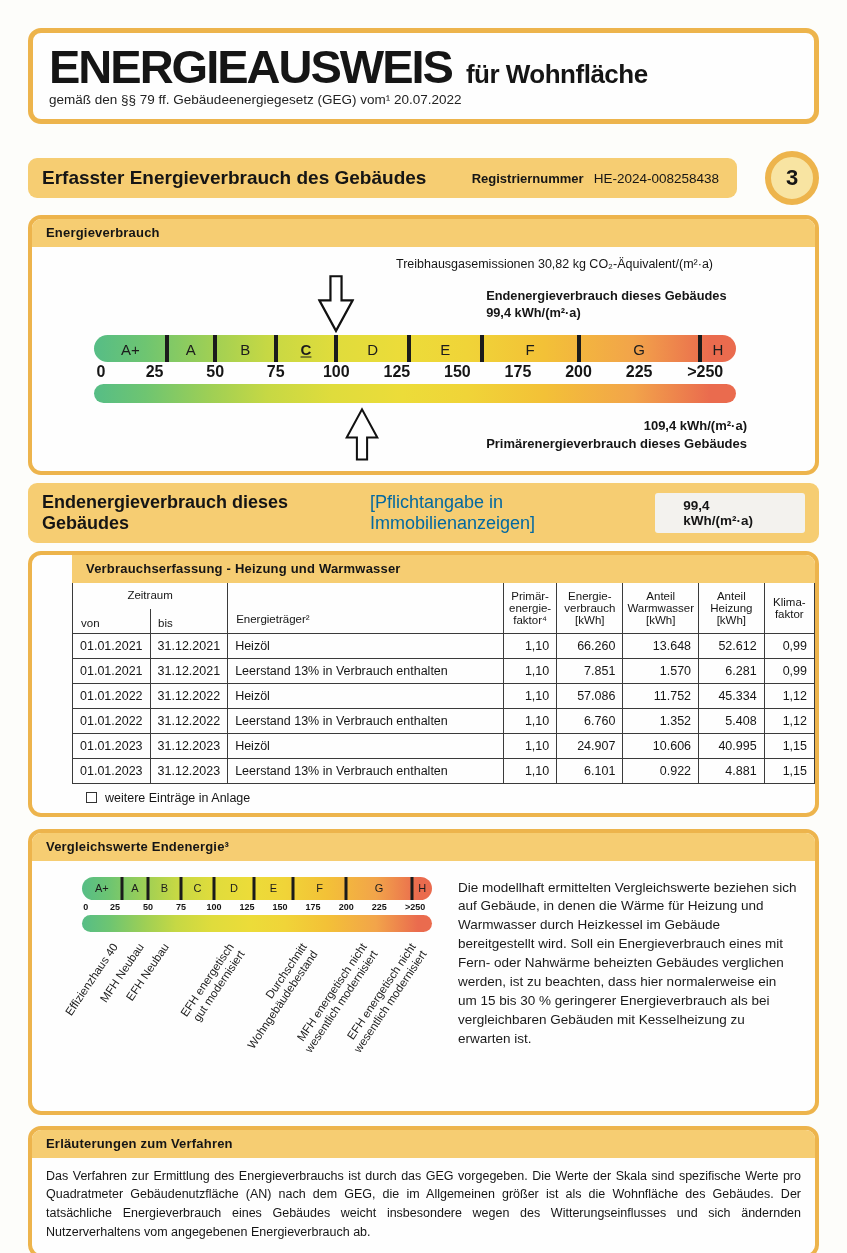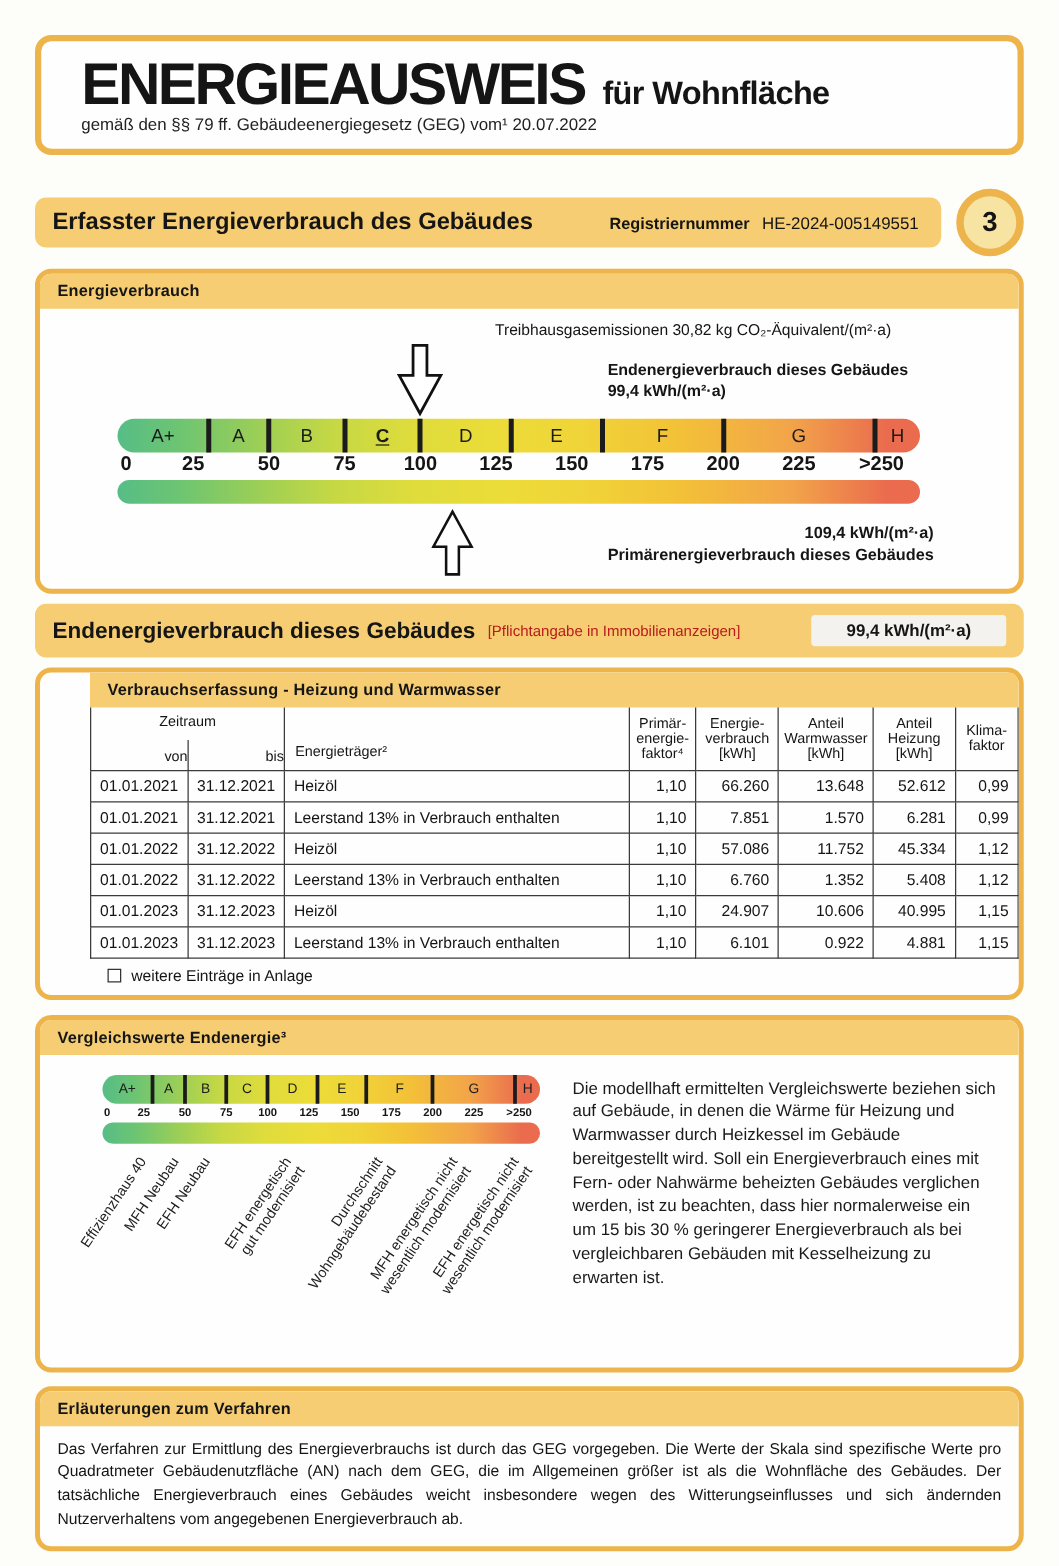--- a/index.html
+++ b/index.html
@@ -10,28 +10,28 @@
     background:#fdfdfa;
   }
   .content { padding:28px 28px 0 28px; }
 
   
   .panel { border:4px solid #edb44c; border-radius:13px; background:#fefefe; overflow:hidden; }
   .panel-header { background:#f6cd72; padding:6px 14px 7px 14px; font-weight:bold; font-size:13px; letter-spacing:.2px; }
   .tanbar { background:#f6cd72; border-radius:9px; padding:9px 14px; display:flex; align-items:center; }
 
   
-  .headbox { border-width:5px; padding:10px 16px 12px 32px; }
+  .headbox { border-width:5px; padding:10px 16px 12px 16px; }
   .title-row { display:flex; align-items:baseline; }
   .main-title { font-size:47px; font-weight:bold; letter-spacing:-2px; line-height:1.0; }
   .title-suffix { font-size:26px; font-weight:bold; margin-left:14px; letter-spacing:-.5px; }
   .law-line { font-size:13.5px; margin-top:2px; color:#222; }
 
   
-  .secrow { display:flex; align-items:center; margin-top:27px; }
+  .secrow { display:flex; align-items:center; margin-top:27px;gap:16px; }
   .secbar { flex:1; }
   .secbar .sec-title { font-weight:bold; font-size:19px; }
   .reg-group { margin-left:auto; display:flex; align-items:baseline; gap:10px; padding-right:4px; }
   .reg-label { font-weight:bold; font-size:13px; }
   .reg-value { font-size:13.5px; }
   .page-badge { width:54px; height:54px; margin-left:12px; border-radius:50%;
     border:6px solid #edb44c; background:#f8e4a2; display:flex; align-items:center; justify-content:center;
     font-weight:bold; font-size:22px; flex:0 0 auto; }
 
   
@@ -54,33 +54,33 @@
 
   .band-numbers { position:absolute; top:115px; left:0; right:0; height:22px; }
   .band-numbers .num { position:absolute; top:1px; font-weight:bold; font-size:16px; transform:translateX(-50%); }
 
   .band-gradient { position:absolute; top:137px; left:0; right:0; height:19px; border-radius:10px;
     background:linear-gradient(90deg,#56bd86 0%,#6ec571 8%,#9ecf55 18%,#c6d844 27%,#dfdc3c 37%,#ecdc39 48%,#f0d438 58%,#f3c137 70%,#f2a44a 84%,#ea6b4e 96%); }
 
   
   .endbar { margin-top:8px; }
   .endbar-title { font-weight:bold; font-size:18px; }
-  .endbar-note { font-size:12px; margin-left:10px; color:#b91c1c; }
+  .endbar-note { font-size:18px; margin-left:10px; color:#0369a1; }
   .endbar-value { margin-left:auto; background:#f3f2ee; border-radius:3px; padding:5px 28px; font-weight:bold; font-size:13.5px; }
 
   
   .tbl-panel { margin-top:8px;padding-left:40px; }
   table.consume { width:100%; border-collapse:collapse; font-size:12.5px; }
   table.consume th, table.consume td { border:1px solid #3b3b3b; }
   table.consume thead th { border-top:none; font-weight:normal; font-size:11.5px; text-align:center; vertical-align:middle; padding:4px 4px; height:50px; }
   table.consume thead th.traeger-h { text-align:left; vertical-align:bottom; padding:4px 8px 8px 8px; }
   .zeitraum-h { position:relative; padding:0 !important; }
   .zeitraum-h .zr-top { position:absolute; top:6px; left:0; right:0; text-align:center; }
   .zeitraum-h .zr-bottom { position:absolute; bottom:4px; left:0; right:0; display:flex; }
-  .zeitraum-h .zr-bottom span { width:50%; text-align:right; padding-left:8px; }
+  .zeitraum-h .zr-bottom span { width:50%; text-align:left; padding-left:8px; }
   .zeitraum-h .zr-div { position:absolute; bottom:0; left:50%; height:24px; width:1px; background:#3b3b3b; }
   table.consume td { padding:5px 7px; height:25px; }
   td.c-num { text-align:right; }
   .chk-row { display:flex; align-items:center; gap:8px; padding:7px 14px 8px 14px; font-size:12.5px; }
   .chk-box { width:11px; height:11px; border:1.5px solid #333; display:inline-block; background:#fff; }
 
   
   .cmp-panel { margin-top:12px; }
   .cmp-body { display:flex; padding:16px 16px 6px 16px; min-height:238px; }
   .cmp-left { width:400px; flex:0 0 auto; padding-left:34px; }
@@ -116,21 +116,21 @@
       <span class="title-suffix">für Wohnfläche</span>
     </div>
     <div class="law-line">gemäß den §§ 79 ff. Gebäudeenergiegesetz (GEG) vom¹ 20.07.2022</div>
   </div>
 
   <div class="secrow">
     <div class="tanbar secbar">
       <span class="sec-title">Erfasster Energieverbrauch des Gebäudes</span>
       <span class="reg-group">
         <span class="reg-label">Registriernummer</span>
-        <span class="reg-value">HE-2024-005149551</span>
+        <span class="reg-value">HE-2024-008258438</span>
       </span>
     </div>
     <div class="page-badge">3</div>
   </div>
 
   <div class="panel ev-panel">
     <div class="panel-header">Energieverbrauch</div>
     <div class="ev-body">
       <div class="ghg-line">Treibhausgasemissionen 30,82 kg CO₂-Äquivalent/(m²·a)</div>
 

